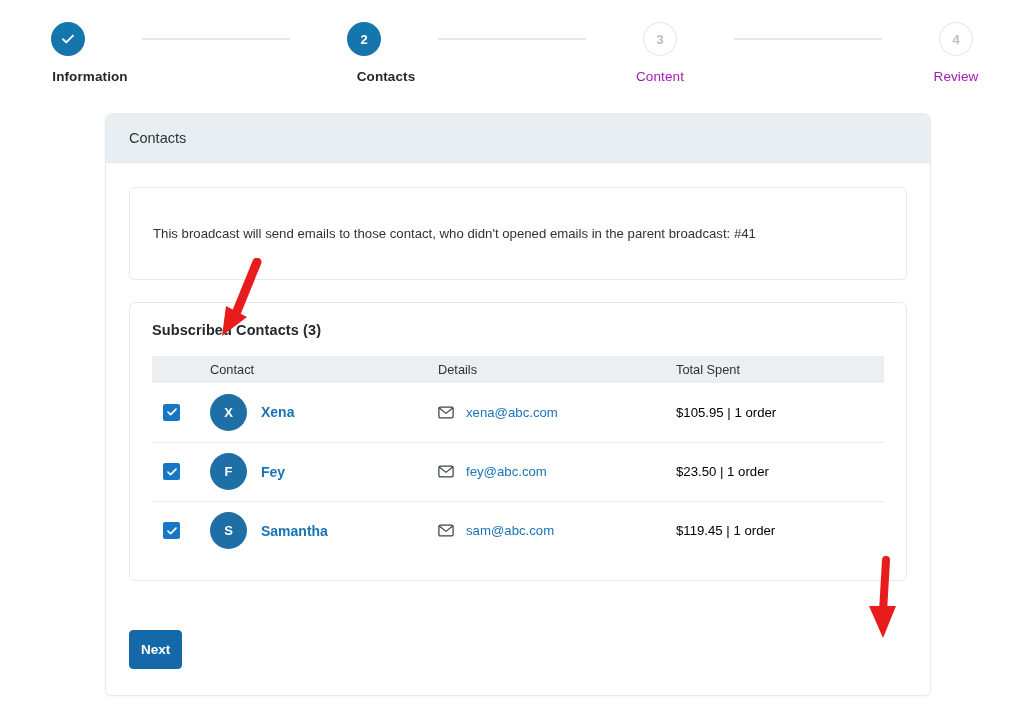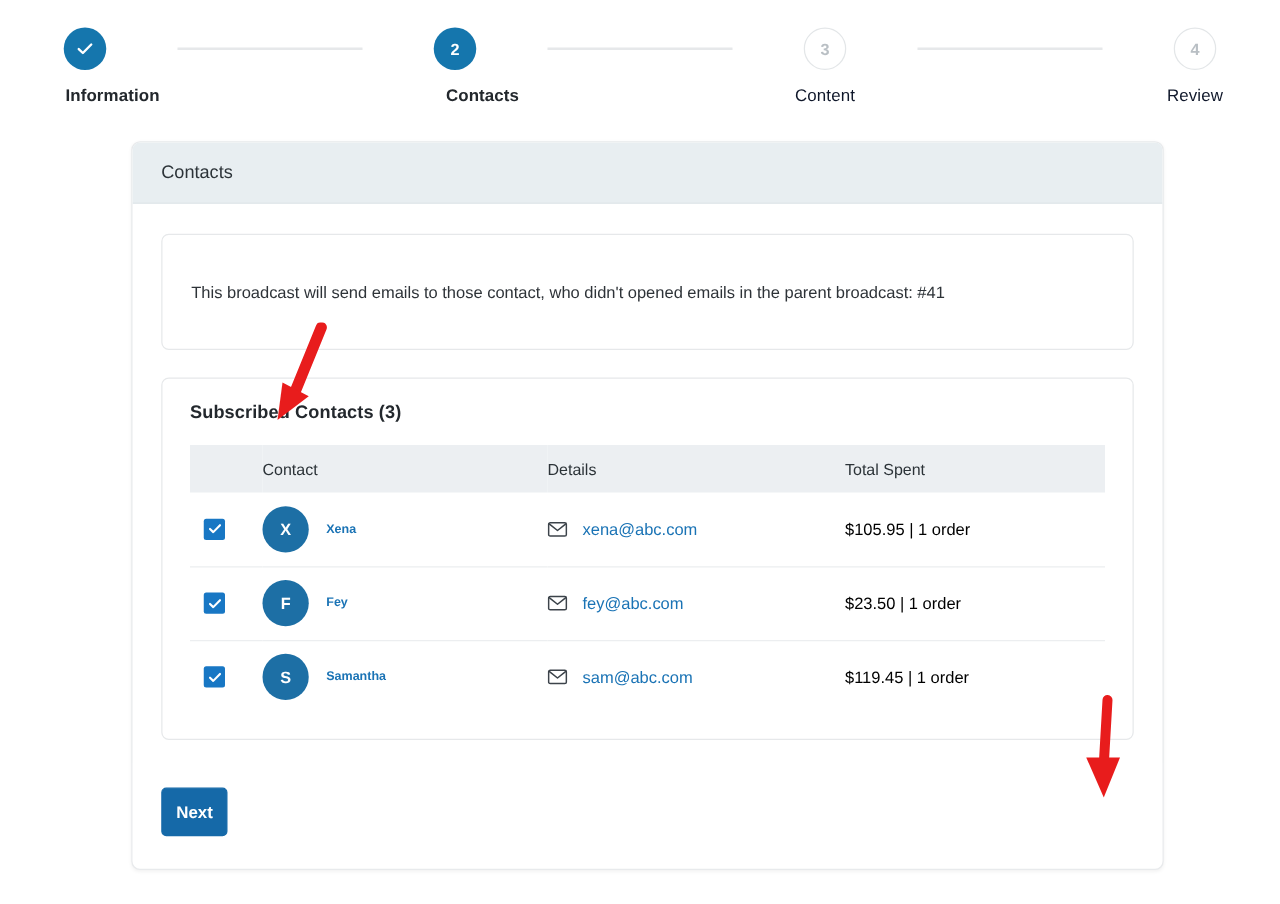--- a/index.html
+++ b/index.html
@@ -25,21 +25,21 @@
   }
   .step-circle.done { background: #1576ad; color: #ffffff; }
   .step-circle.active { background: #1576ad; color: #ffffff; }
   .step-circle.todo {
     background: #ffffff; color: #b9bfc4;
     border: 1.5px solid #e3e6e8;
   }
   .step-circle .check { width: 16px; height: 16px; display: block; }
   .step-label { margin-top: 13px; font-size: 13.5px; letter-spacing: .1px; }
   .step-label.on { color: #23282d; font-weight: 700; margin-left: 44px; }
-  .step-label.off { color: #0f172a; font-weight: 400; }
+  .step-label.off { color: #a21caf; font-weight: 400; }
   .step-line {
     height: 2px; background: #e6e8ea; width: 148px;
     margin-top: 16px; flex: none;
   }
 
   
   .card {
     position: absolute; left: 105px; top: 113px;
     width: 826px; height: 583px;
     background: #ffffff;
@@ -67,21 +67,21 @@
   
   .contacts-panel {
     margin-top: 22px;
     border: 1px solid #e6e8ea; border-radius: 6px;
     padding: 19px 22px 20px 22px;
   }
   .panel-title { font-size: 14.5px; font-weight: 700; color: #23282d; letter-spacing: .1px; }
 
   table.contacts { width: 100%; border-collapse: collapse; margin-top: 18px; }
   table.contacts thead th {
-    background: #eceff2; height: 38px;
+    background: #eceff2; height: 27px;
     font-size: 12.8px; font-weight: 400; color: #2c3338;
     text-align: left; vertical-align: middle;
   }
   th.col-check { width: 58px; }
   th.col-contact { width: 228px; }
   th.col-details { width: 238px; }
   th.col-spent { }
   table.contacts tbody tr { border-bottom: 1px solid #eceef0; }
   table.contacts tbody tr:last-child { border-bottom: none; }
   table.contacts tbody td { height: 59px; vertical-align: middle; }
@@ -95,21 +95,21 @@
 
   .contact-cell { display: flex; align-items: center; }
   .avatar {
     width: 37px; height: 37px; border-radius: 50%;
     background: #1d6fa5; color: #ffffff;
     display: flex; align-items: center; justify-content: center;
     font-size: 13px; font-weight: 700;
     flex: none;
   }
   .contact-name {
-    margin-left: 14px; font-size: 10px; font-weight: 700;
+    margin-left: 14px; font-size: 14px; font-weight: 700;
     color: #1a73b5; cursor: pointer;
   }
   .details-cell { display: flex; align-items: center; }
   .mail-icon { width: 16px; height: 13px; flex: none; }
   .email-link {
     margin-left: 12px; font-size: 13.2px; color: #1a73b5; cursor: pointer;
   }
   .spent-cell { font-size: 13.2px; color: #000000; }
 
   

